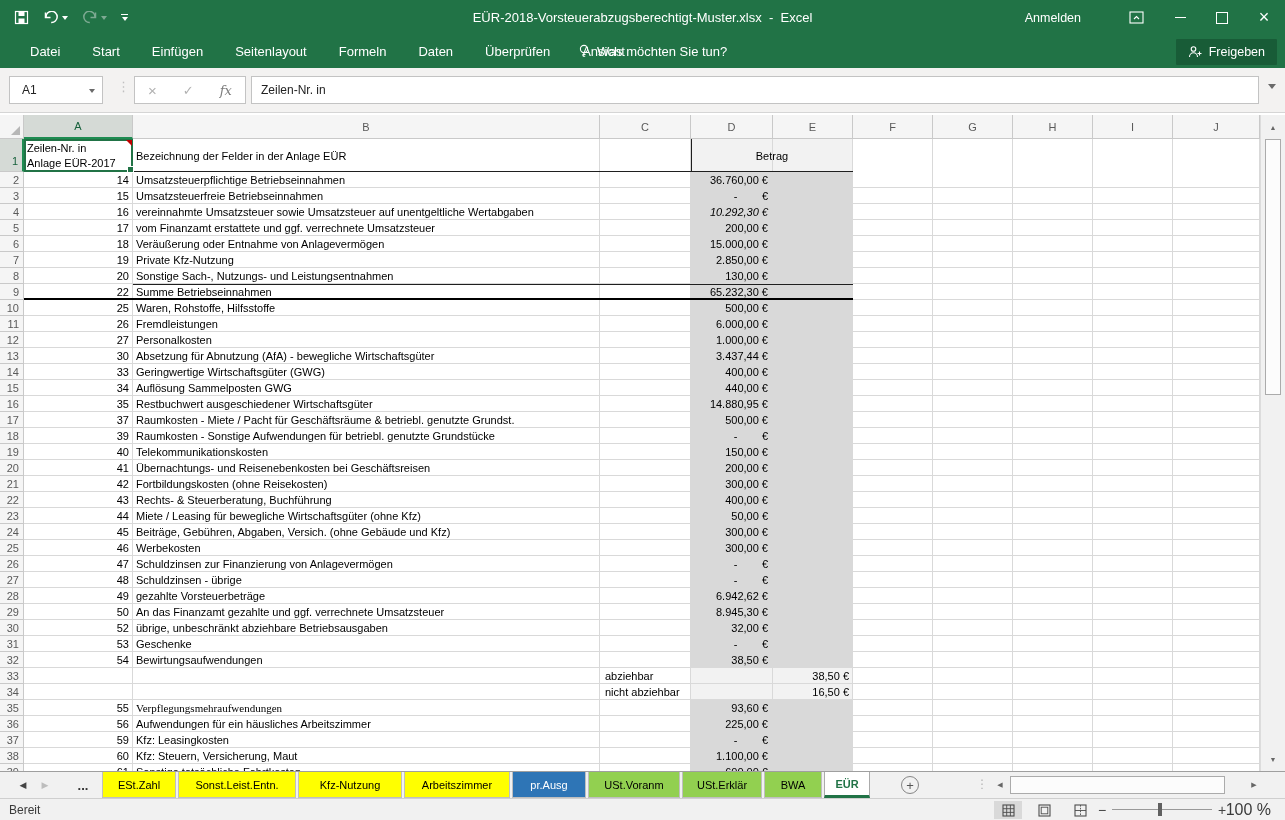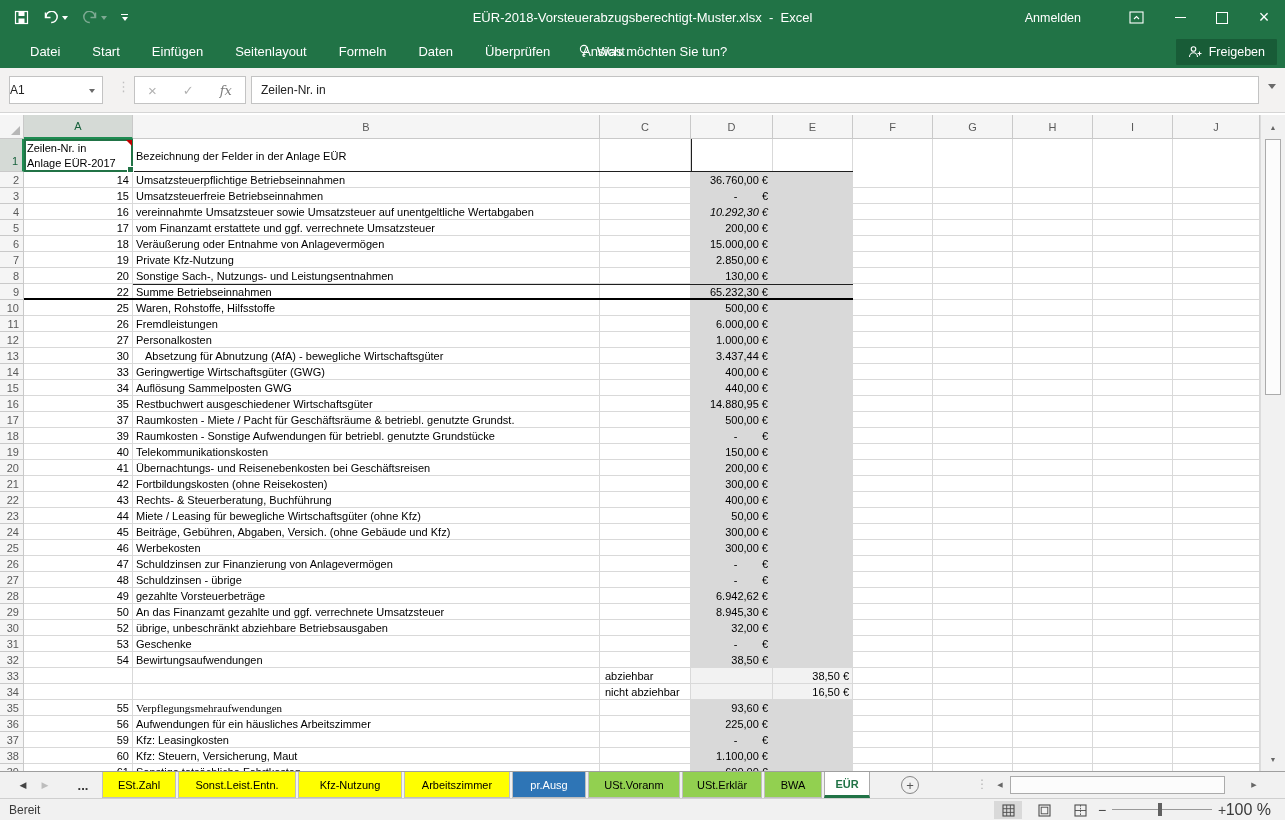--- a/index.html
+++ b/index.html
@@ -21,21 +21,21 @@
   
   .menubar{position:absolute;left:0;top:35px;width:1285px;height:33px;background:#217346;color:#fff;}
   .mtabs{position:absolute;left:14px;top:0;height:33px;display:flex;align-items:center;}
   .mtab{padding:0 16px;font-size:13px;height:33px;display:flex;align-items:center;}
   .tellme{position:absolute;left:578px;top:0;height:33px;display:flex;align-items:center;gap:7px;font-size:13px;color:#fff;}
   .share{position:absolute;right:8px;top:4px;height:26px;background:#185c37;border:none;color:#fff;font-size:12.5px;
          display:flex;align-items:center;gap:7px;padding:0 12px;font-family:inherit;border-radius:1px;}
   
   .fbar{position:absolute;left:0;top:68px;width:1285px;height:45px;background:#f3f2f1;border-bottom:1px solid #d5d5d5;box-sizing:border-box;}
   .namebox{position:absolute;left:9px;top:8px;width:94px;height:28px;background:#fff;border:1px solid #c3c3c3;box-sizing:border-box;
-           font-size:12px;color:#222;display:flex;align-items:center;padding-left:0;}
+           font-size:12px;color:#222;display:flex;align-items:center;padding-left:12px;}
   .nb-caret{position:absolute;right:7px;top:12px;}
   .caret2{width:0;height:0;border-left:3.5px solid transparent;border-right:3.5px solid transparent;border-top:4px solid #6a6a6a;}
   .fdots{position:absolute;left:117px;top:11px;color:#c0c0c0;font-size:13px;letter-spacing:0;}
   .fxbox{position:absolute;left:134px;top:8px;width:112px;height:28px;background:#fff;border:1px solid #c3c3c3;box-sizing:border-box;
          display:flex;align-items:center;justify-content:space-around;color:#b1b1b1;font-size:13px;}
   .fxlbl{font-family:"DejaVu Serif",serif;font-style:italic;color:#7d7d7d;font-size:13px;}
   .ffield{position:absolute;left:251px;top:8px;right:26px;height:28px;background:#fff;border:1px solid #c3c3c3;box-sizing:border-box;
           font-size:12px;color:#222;display:flex;align-items:center;padding-left:9px;}
   .fchev{position:absolute;right:9px;top:16px;width:0;height:0;border-left:4px solid transparent;border-right:4px solid transparent;border-top:5px solid #6a6a6a;}
   
@@ -203,20 +203,21 @@
       <div class="gvl" style="left: 852px; top: 26px; height: 632px;"></div>
       <div class="gvl" style="left: 932px; top: 26px; height: 632px;"></div>
       <div class="gvl" style="left: 1012px; top: 26px; height: 632px;"></div>
       <div class="gvl" style="left: 1092px; top: 26px; height: 632px;"></div>
       <div class="gvl" style="left: 1172px; top: 26px; height: 632px;"></div>
       <div class="gvl" style="left: 1259px; top: 26px; height: 632px;"></div>
       <div class="rowhdr sel" style="top: 26px; height: 33px; line-height: 45px;">1</div>
       <div class="cell" style="left: 27px; top: 28px; width: 104px; height: 31px; white-space: pre-line; line-height: 14.5px;">Zeilen-Nr. in
 Anlage EÜR-2017</div>
       <div class="cell" style="left: 136px; top: 26px; width: 460px; height: 33px; display: flex; align-items: center;">Bezeichnung der Felder in der Anlage EÜR</div>
+      <div class="cell" style="left: 691px; top: 26px; width: 162px; height: 33px; background: rgb(242, 242, 242); display: flex; align-items: center; justify-content: center; z-index: 2;">Betrag</div>
       <div class="ovl" style="left: 691px; top: 26px; width: 1px; height: 33px;"></div>
       <div class="ovl" style="left: 24px; top: 58px; width: 829px; height: 1px;"></div>
       <div class="rowhdr" style="top: 59px; height: 16px; line-height: 16px;">2</div>
       <div class="stripe" style="top: 59px; height: 16px; background: rgb(217, 217, 217);"></div>
       <div class="ghl" style="top: 74px;"></div>
       <div class="cell rt" style="left: 24px; top: 59px; width: 105px; height: 16px; line-height: 16px;">14</div>
       <div class="cell" style="left: 136px; top: 59px; height: 16px; line-height: 16px;">Umsatzsteuerpflichtige Betriebseinnahmen</div>
       <div class="cell rt" style="left: 691px; top: 59px; width: 77px; height: 16px; line-height: 16px;">36.760,00 €</div>
       <div class="rowhdr" style="top: 75px; height: 16px; line-height: 16px;">3</div>
       <div class="stripe" style="top: 75px; height: 16px; background: rgb(217, 217, 217);"></div>
@@ -277,21 +278,21 @@
       <div class="rowhdr" style="top: 219px; height: 16px; line-height: 16px;">12</div>
       <div class="stripe" style="top: 219px; height: 16px; background: rgb(217, 217, 217);"></div>
       <div class="ghl" style="top: 234px;"></div>
       <div class="cell rt" style="left: 24px; top: 219px; width: 105px; height: 16px; line-height: 16px;">27</div>
       <div class="cell" style="left: 136px; top: 219px; height: 16px; line-height: 16px;">Personalkosten</div>
       <div class="cell rt" style="left: 691px; top: 219px; width: 77px; height: 16px; line-height: 16px;">1.000,00 €</div>
       <div class="rowhdr" style="top: 235px; height: 16px; line-height: 16px;">13</div>
       <div class="stripe" style="top: 235px; height: 16px; background: rgb(217, 217, 217);"></div>
       <div class="ghl" style="top: 250px;"></div>
       <div class="cell rt" style="left: 24px; top: 235px; width: 105px; height: 16px; line-height: 16px;">30</div>
-      <div class="cell" style="left: 145px; top: 235px; height: 16px; line-height: 16px;">Absetzung für Abnutzung (AfA) - bewegliche Wirtschaftsgüter</div>
+      <div class="cell" style="left: 136px; top: 235px; height: 16px; line-height: 16px;">Absetzung für Abnutzung (AfA) - bewegliche Wirtschaftsgüter</div>
       <div class="cell rt" style="left: 691px; top: 235px; width: 77px; height: 16px; line-height: 16px;">3.437,44 €</div>
       <div class="rowhdr" style="top: 251px; height: 16px; line-height: 16px;">14</div>
       <div class="stripe" style="top: 251px; height: 16px; background: rgb(217, 217, 217);"></div>
       <div class="ghl" style="top: 266px;"></div>
       <div class="cell rt" style="left: 24px; top: 251px; width: 105px; height: 16px; line-height: 16px;">33</div>
       <div class="cell" style="left: 136px; top: 251px; height: 16px; line-height: 16px;">Geringwertige Wirtschaftsgüter (GWG)</div>
       <div class="cell rt" style="left: 691px; top: 251px; width: 77px; height: 16px; line-height: 16px;">400,00 €</div>
       <div class="rowhdr" style="top: 267px; height: 16px; line-height: 16px;">15</div>
       <div class="stripe" style="top: 267px; height: 16px; background: rgb(217, 217, 217);"></div>
       <div class="ghl" style="top: 282px;"></div>

